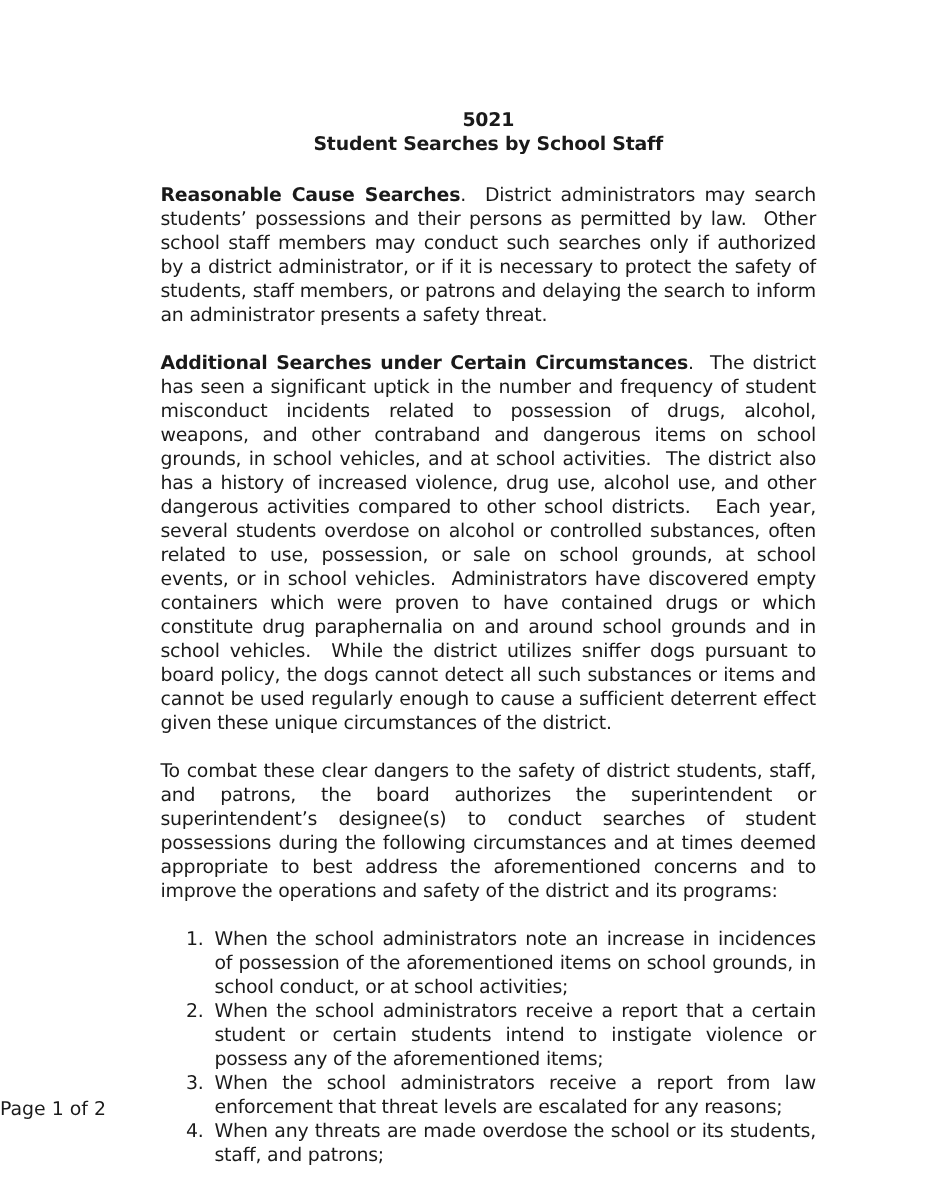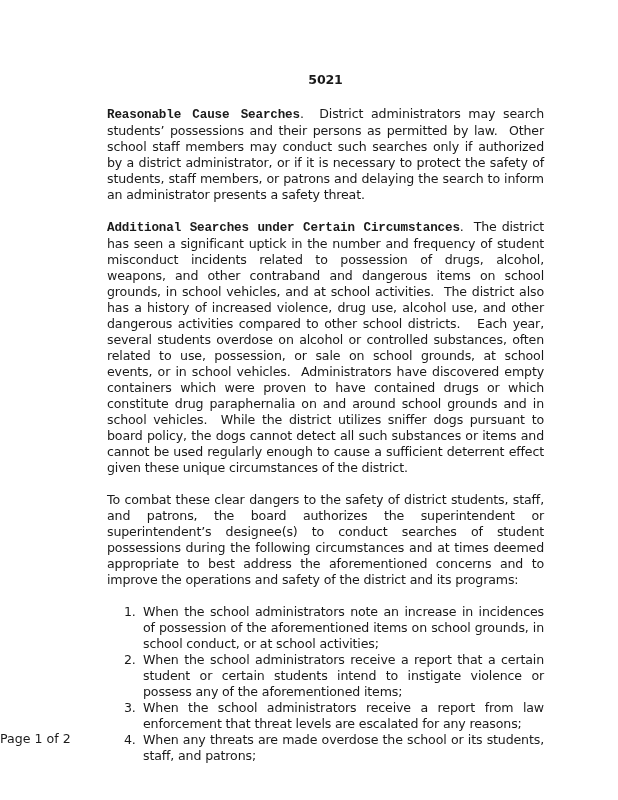--- a/index.html
+++ b/index.html
@@ -33,21 +33,20 @@
     .title-block div {
       line-height: 16px;
     }
     p {
       margin: 0 0 16px 0;
       text-align: justify;
       text-align-last: left;
     }
     .lead {
       font-weight: bold;
-      font-family: Liberation Mono, monospace;
     }
     ol.circumstances {
       list-style: none;
       margin: 0;
       padding: 0 0 0 36px;
     }
     ol.circumstances li {
       position: relative;
       text-align: justify;
       text-align-last: left;
@@ -67,20 +66,21 @@
       font-size: 12.6px;
       line-height: 16px;
     }
   </style>
 </head>
 <body>
 
 <div class="page">
   <div class="title-block">
     <div>5021</div>
+    <div>Student Searches by School Staff</div>
   </div>
 
   <p><span class="lead">Reasonable Cause Searches</span><span>.</span><span style="white-space: pre-wrap;">  District administrators may search students’ possessions and their persons as permitted by law.  Other school staff members may conduct such searches only if authorized by a district administrator, or if it is necessary to protect the safety of students, staff members, or patrons and delaying the search to inform an administrator presents a safety threat.</span></p>
 
   <p><span class="lead">Additional Searches under Certain Circumstances</span><span>.</span><span style="white-space: pre-wrap;">  The district has seen a significant uptick in the number and frequency of student misconduct incidents related to possession of drugs, alcohol, weapons, and other contraband and dangerous items on school grounds, in school vehicles, and at school activities.  The district also has a history of increased violence, drug use, alcohol use, and other dangerous activities compared to other school districts.   Each year, several students overdose on alcohol or controlled substances, often related to use, possession, or sale on school grounds, at school events, or in school vehicles.  Administrators have discovered empty containers which were proven to have contained drugs or which constitute drug paraphernalia on and around school grounds and in school vehicles.  While the district utilizes sniffer dogs pursuant to board policy, the dogs cannot detect all such substances or items and cannot be used regularly enough to cause a sufficient deterrent effect given these unique circumstances of the district.</span></p>
 
   <p>To combat these clear dangers to the safety of district students, staff, and patrons, the board authorizes the superintendent or superintendent’s designee(s) to conduct searches of student possessions during the following circumstances and at times deemed appropriate to best address the aforementioned concerns and to improve the operations and safety of the district and its programs:</p>
 
   <ol class="circumstances">
     <li>

